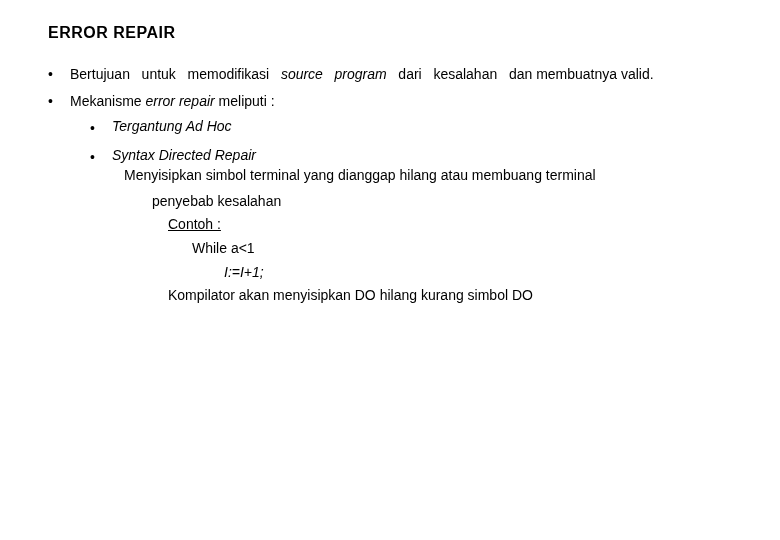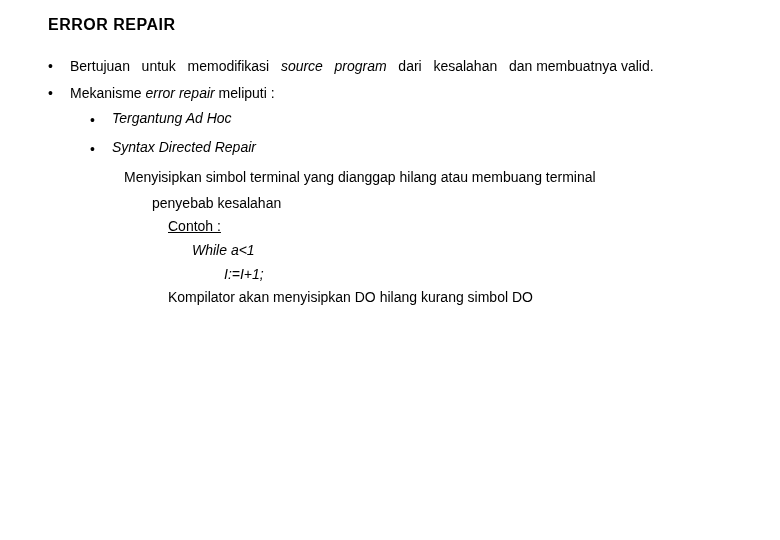--- a/index.html
+++ b/index.html
@@ -12,21 +12,21 @@
       background: #ffffff;
       font-family: Arial, Helvetica, sans-serif;
       font-size: 14px;
       color: #000000;
       width: 780px;
       height: 540px;
       overflow: hidden;
     }
 
     .page-container {
-      padding: 16px 48px;
+      padding: 24px 48px;
       width: 780px;
       height: 509px;
     }
 
     .page-title {
       font-size: 16px;
       font-weight: bold;
       margin-bottom: 22px;
       letter-spacing: 0.5px;
     }
@@ -119,24 +119,24 @@
       <span class="sub-bullet-dot">•</span>
       <div>
         <span class="italic">Tergantung Ad Hoc</span>
       </div>
     </li>
 
     <li style="margin-top: 6px;">
       <span class="sub-bullet-dot">•</span>
       <div>
         <span class="italic">Syntax Directed Repair</span>
-        <div class="line" style="margin-left: 12px; margin-top: 12px;">Menyisipkan simbol terminal yang dianggap hilang atau membuang terminal</div>
+        <div class="line" style="margin-left: 12px; margin-top: 2px;">Menyisipkan simbol terminal yang dianggap hilang atau membuang terminal</div>
         <div class="line" style="margin-left: 40px; margin-top: 4px;">penyebab kesalahan</div>
         <div class="line" style="margin-left: 56px; margin-top: 2px; text-decoration: underline;">Contoh :</div>
-        <div class="line" style="margin-left: 80px; margin-top: 2px; font-style: italic;">While a&lt;1</div>
+        <div class="line" style="margin-left: 80px; margin-top: 2px;">While a&lt;1</div>
         <div class="line" style="margin-left: 112px; margin-top: 2px; font-style: italic;">I:=I+1;</div>
         <div class="line" style="margin-left: 56px; margin-top: 2px;">Kompilator akan menyisipkan DO hilang kurang simbol DO</div>
       </div>
     </li>
 
   </ul>
 
 </div>
 
 </body></html>

